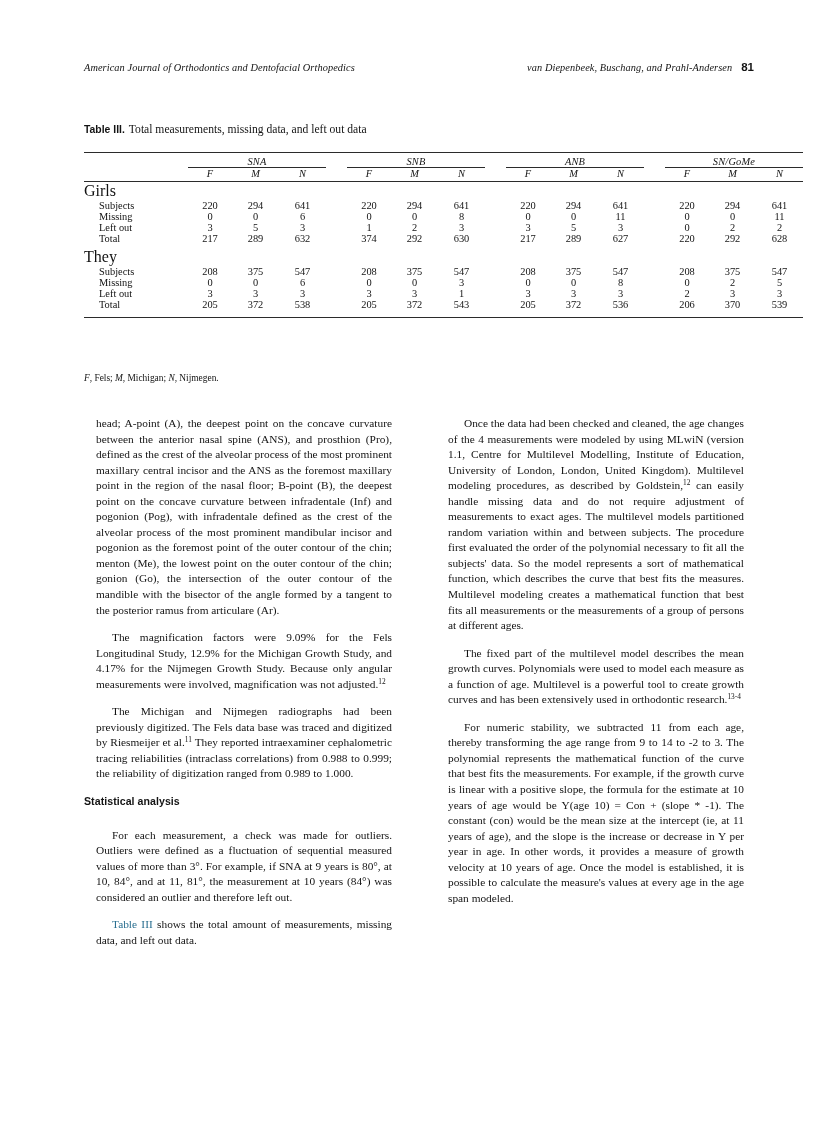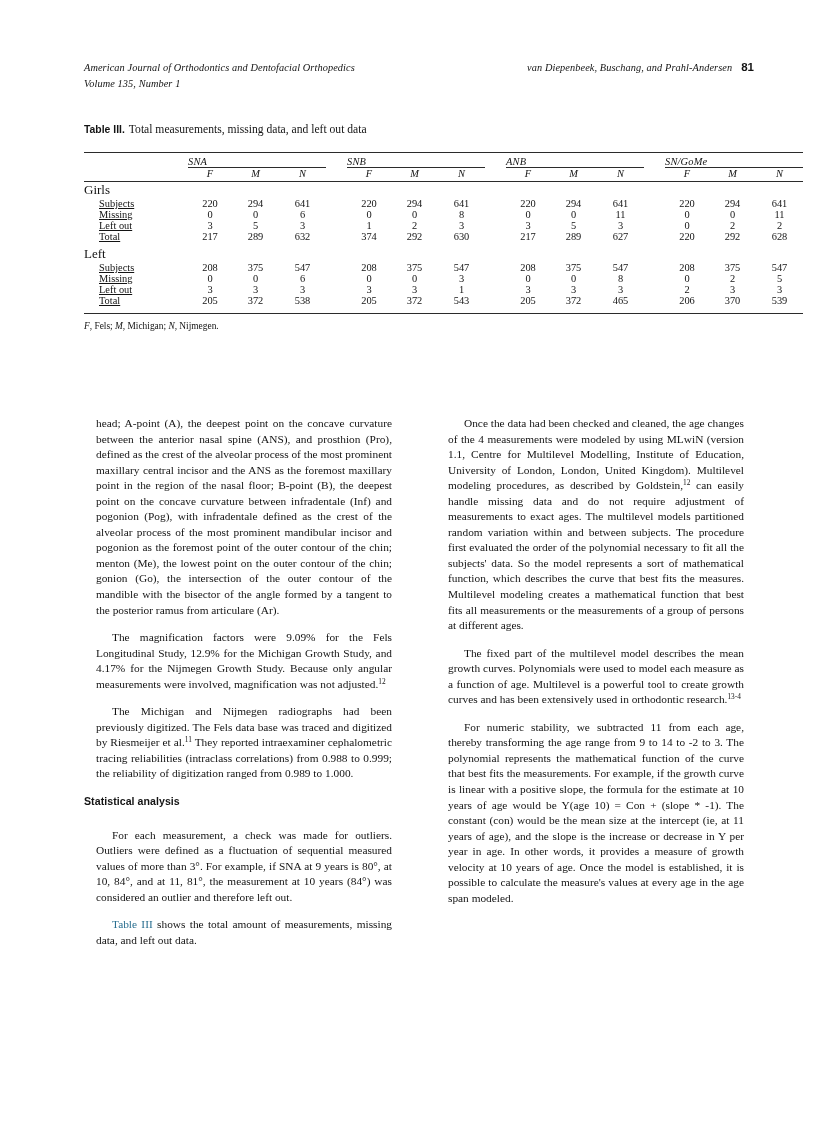--- a/index.html
+++ b/index.html
@@ -94,20 +94,21 @@
   table.data td, table.data th {
     padding: 0;
     font-weight: normal;
     vertical-align: bottom;
   }
   .rule-top td { border-top: 1.6px solid #2b2b2b; height: 3px; }
   .rule-mid td { border-bottom: 1.1px solid #2b2b2b; height: 2px; }
   .rule-bottom td { border-bottom: 1.6px solid #2b2b2b; height: 3px; }
 
   .grp-row td {
+    text-align: center;
     font-style: italic;
     font-size: 10.4px;
     padding-top: 7px;
     padding-bottom: 1px;
     letter-spacing: 0.2px;
     margin-top: 12px;
   }
   .grp-row td.grp {
     border-bottom: 0.9px solid #2b2b2b;
   }
@@ -116,41 +117,41 @@
   .sub-row td {
     text-align: center;
     font-style: italic;
     font-size: 10.4px;
     padding-top: 4px;
     padding-bottom: 5px;
   }
 
   .sect-row td {
     text-align: left;
-    font-size: 13px;
+    font-size: 16px;
     padding-top: 5px;
     padding-bottom: 0px;
   }
   .body-row td {
     text-align: center;
     font-size: 10.4px;
     padding-top: 1.5px;
     padding-bottom: 1.5px;
   }
   .body-row td.lbl {
     text-align: left;
     padding-left: 15px;
-    text-decoration: underline;
   }
   .body-row.last td { padding-bottom: 4px; }
 
   .tbl-foot {
     font-size: 9.4px;
     padding-top: 6px;
     line-height: 13px;
+    margin-top: 48px;
   }
   .tbl-foot i { font-style: italic; }
 
   
   .cols {
     position: absolute;
     left: 84px;
     top: 404px;
     width: 672px;
   }
@@ -190,21 +191,20 @@
   .xref { color: #2a6f90; }
 </style>
 </head>
 <body>
 
 <div class="page">
 
   <div class="runhead">
     <div class="runhead-left">
       <div>American Journal of Orthodontics and Dentofacial Orthopedics</div>
-      <div>Volume 135, Number 1</div>
     </div>
     <div class="runhead-right">
       <span class="authors">van Diepenbeek, Buschang, and Prahl-Andersen</span><span class="folio">81</span>
     </div>
   </div>
 
   <div class="table-block">
 
     <div class="table-caption">
       <span class="tnum">Table III.</span><span class="ttext">Total measurements, missing data, and left out data</span>
@@ -339,21 +339,21 @@
         <td>217</td>
         <td>289</td>
         <td>627</td>
         <td></td>
         <td>220</td>
         <td>292</td>
         <td>628</td>
       </tr>
 
       <tr class="sect-row">
-        <td colspan="17">Left</td>
+        <td colspan="17">They</td>
       </tr>
       <tr class="body-row">
         <td class="lbl">Subjects</td>
         <td>208</td>
         <td>375</td>
         <td>547</td>
         <td></td>
         <td>208</td>
         <td>375</td>
         <td>547</td>
@@ -407,21 +407,21 @@
         <td>205</td>
         <td>372</td>
         <td>538</td>
         <td></td>
         <td>205</td>
         <td>372</td>
         <td>543</td>
         <td></td>
         <td>205</td>
         <td>372</td>
-        <td>465</td>
+        <td>536</td>
         <td></td>
         <td>206</td>
         <td>370</td>
         <td>539</td>
       </tr>
 
       <tr class="rule-bottom">
             <td colspan="17"></td>
           </tr>
     </tbody>

